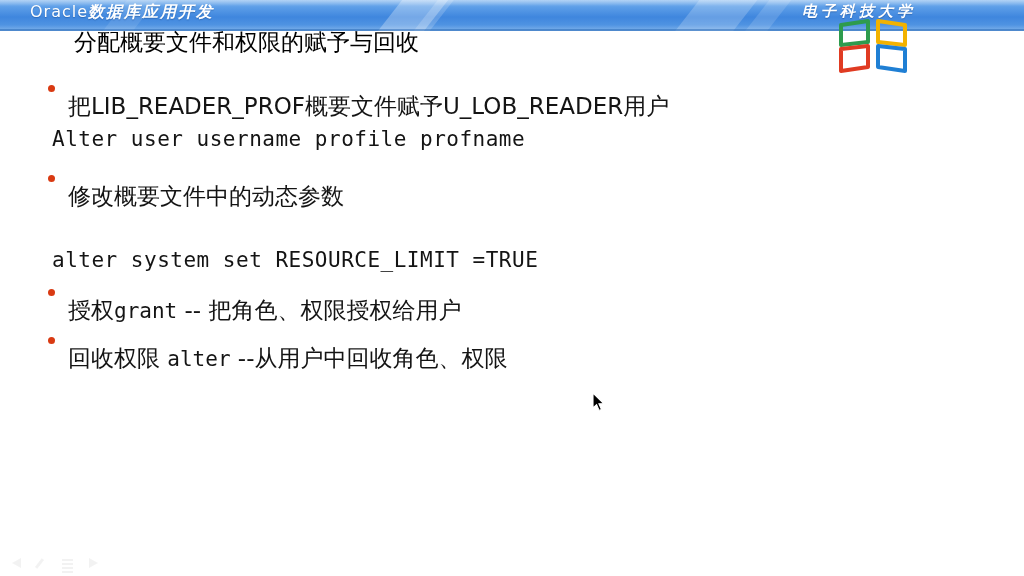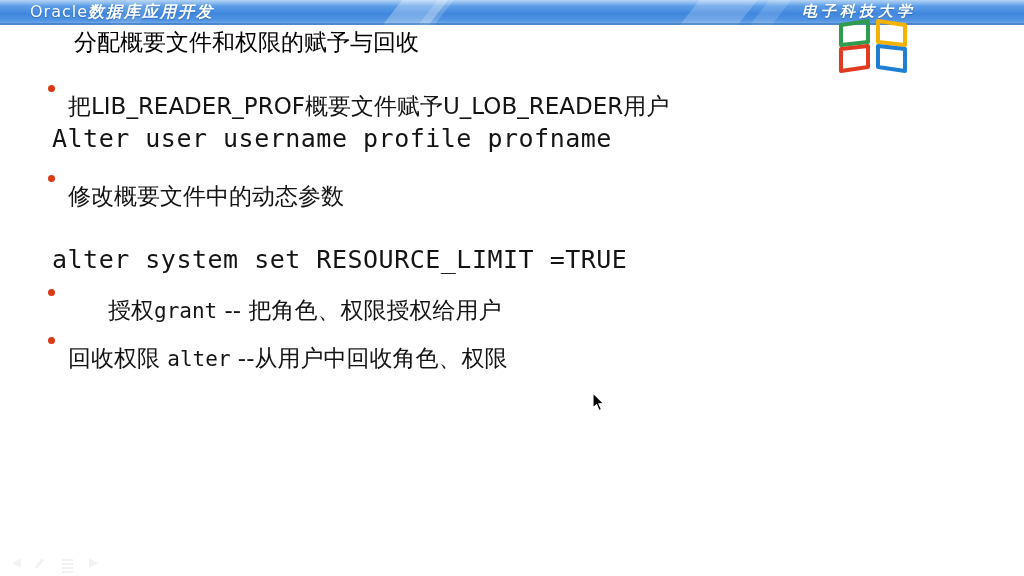--- a/index.html
+++ b/index.html
@@ -24,21 +24,21 @@
     background: #ffffff;
     overflow: hidden;
   }
 
   
   .banner {
     position: absolute;
     top: 0;
     left: 0;
     width: 1024px;
-    height: 25px;
+    height: 31px;
     background: linear-gradient(180deg,
                 #8dbdf0 0%,
                 #5e9fe8 22%,
                 #3f86de 55%,
                 #4f93e2 80%,
                 #7fb2ea 100%);
     overflow: hidden;
   }
   .banner-sheen {
     position: absolute;
@@ -158,33 +158,33 @@
   }
   .bullet-text .mono {
     font-family: "DejaVu Sans Mono", "Liberation Mono", monospace;
     font-size: 21px;
   }
 
   .code-row {
     position: absolute;
     left: 52px;
     font-family: "DejaVu Sans Mono", "Liberation Mono", monospace;
-    font-size: 25px;
+    font-size: 21px;
     line-height: 28px;
     color: #141414;
     letter-spacing: 0.5px;
     white-space: pre;
   }
 
   
   .r-b1   { top: 14px; }
   .r-c1   { top: 49px; }
   .r-b2   { top: 96px; margin-top: 8px; }
   .r-c2   { top: 131px; margin-top: 39px; }
-  .r-b3   { top: 218px; gap: 40px; }
+  .r-b3   { top: 218px; }
   .r-b4   { top: 266px; }
 
   
   .cursor {
     position: absolute;
     left: 592px;
     top: 392px;
     width: 14px;
     height: 20px;
     pointer-events: none;

